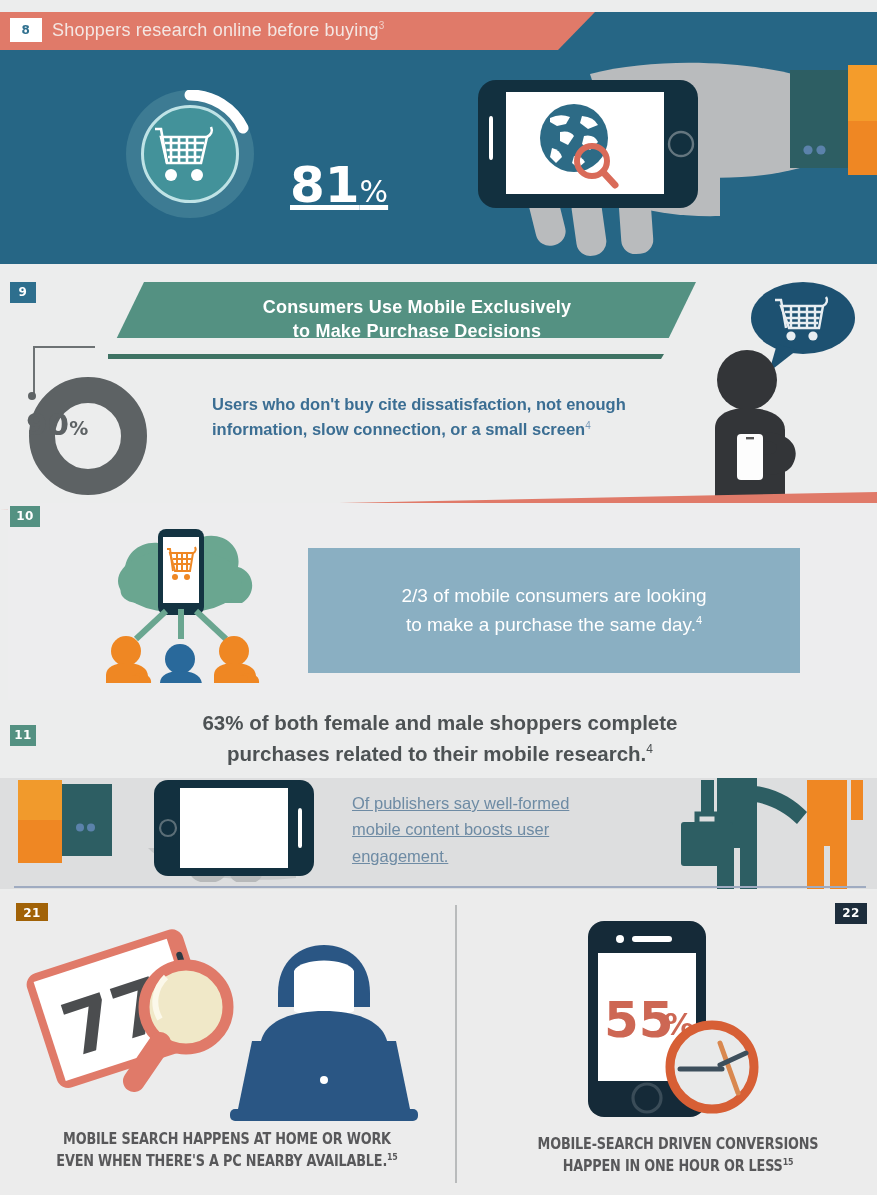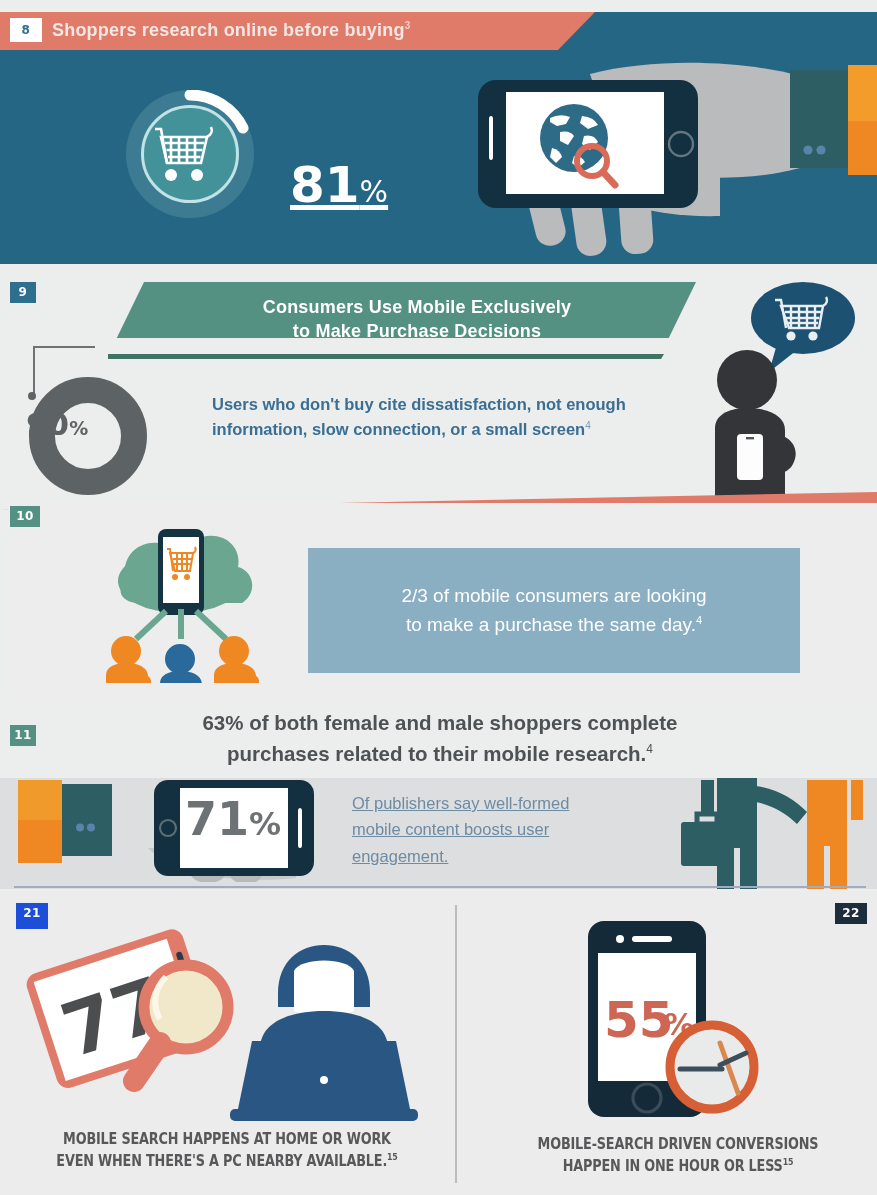--- a/index.html
+++ b/index.html
@@ -35,21 +35,21 @@
   .sec8-badgebox {
     position: absolute; left: 10px; top: 6px; width: 32px; height: 24px;
     background: #ffffff;
   }
   .badge8 {
     left: 10px; top: 8px; width: 32px; height: 20px;
     font-size: 12px; color: #2e6f8e; line-height: 20px;
   }
   .sec8-title {
     position: absolute; left: 52px; top: 8px;
-    font-size: 18px; color: #f4e6e2; font-weight: 700;
+    font-size: 18px; color: #f4e6e2; font-weight: 400;
     letter-spacing: .2px;
   }
   .sec8-title sup { font-size: 10px; color: #f0cfc7; }
 
   
   .cart-wrap { position: absolute; left: 126px; top: 78px; width: 158px; height: 128px; }
   .cart-outer {
     position: absolute; left: 0; top: 0; width: 128px; height: 128px;
     border-radius: 50%; background: #3d7b93;
   }
@@ -213,22 +213,22 @@
   
   .bottom {
     position: absolute; left: 0; top: 891px; width: 877px; height: 304px;
     background: #ececec;
   }
   .vline {
     position: absolute; left: 455px; top: 905px; width: 2px; height: 278px;
     background: #b9bbbc;
   }
   .badge21 {
-    left: 16px; top: 903px; width: 32px; height: 26px;
-    background: #1d4ed8; font-size: 12px; line-height: 21px;
+    left: 16px; top: 903px; width: 32px; height: 18px;
+    background: #a16207; font-size: 12px; line-height: 21px;
   }
   .badge22 {
     left: 835px; top: 903px; width: 32px; height: 21px;
     background: #1d2d3c; font-size: 12px; line-height: 21px;
   }
   .panel21-art { position: absolute; left: 10px; top: 915px; width: 430px; height: 215px; }
   .panel22-art { position: absolute; left: 570px; top: 915px; width: 250px; height: 215px; }
   .cap {
     position: absolute;
     font-family: "DejaVu Sans Condensed", "Liberation Sans Narrow", "Liberation Sans", sans-serif;
@@ -433,21 +433,20 @@
 
     <svg class="phone71" viewBox="0 0 200 104">
       <path d="M20 70 C48 98 110 106 168 100 L168 70 Z" fill="#c6c8c9"></path>
       <ellipse cx="80" cy="94" rx="18" ry="11" fill="#b7b9ba"></ellipse>
       <ellipse cx="118" cy="96" rx="16" ry="10" fill="#b7b9ba"></ellipse>
       <rect x="26" y="2" rx="14" ry="14" width="160" height="96" fill="#12303f"></rect>
       <rect x="52" y="10" width="108" height="80" fill="#ffffff"></rect>
       <circle cx="40" cy="50" r="8" fill="none" stroke="#5b6e77" stroke-width="2.2"></circle>
       <rect x="170" y="30" rx="2.5" ry="2.5" width="4" height="40" fill="#ffffff"></rect>
     </svg>
-    <div class="pct71"><span>71</span><span class="sm">%</span></div>
 
     <div class="secp-text">
       <span>Of publishers say well-formed</span><br>
       <span>mobile content boosts user</span><br>
       <span>engagement.</span>
     </div>
 
     <svg class="figs71" viewBox="0 0 222 111">
 
       <rect x="62" y="0" width="40" height="70" fill="#2d5e63"></rect>

